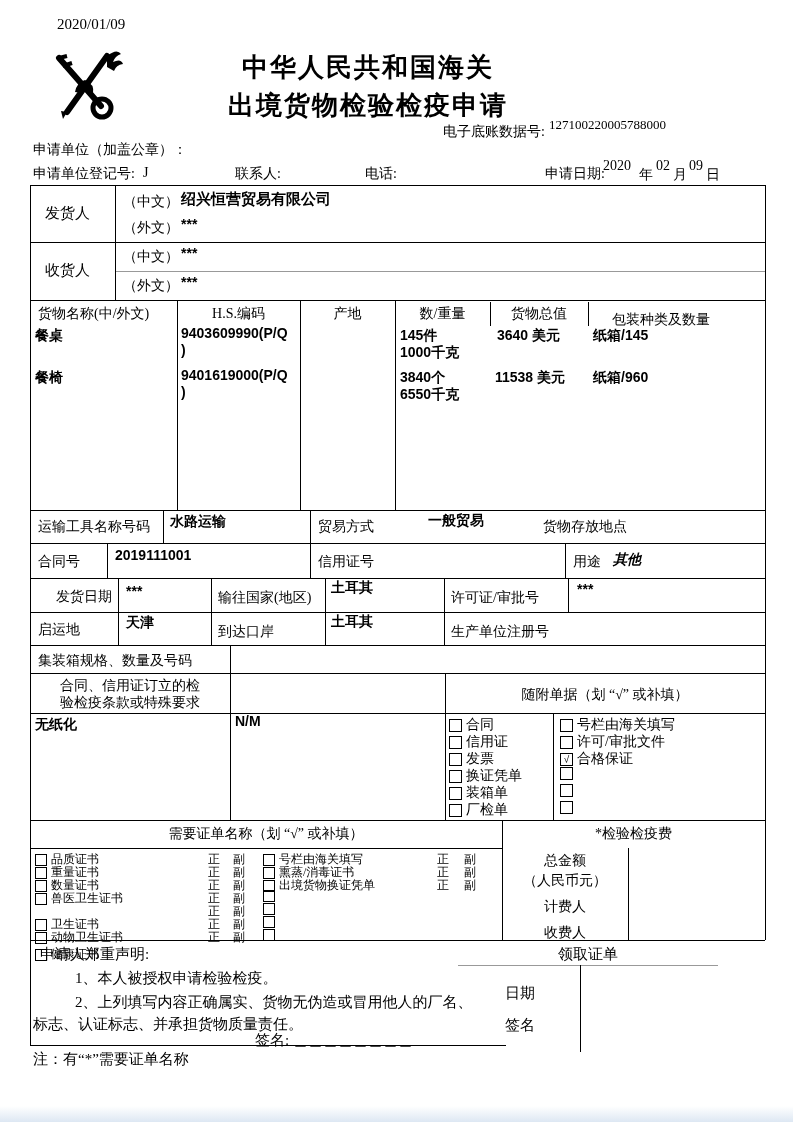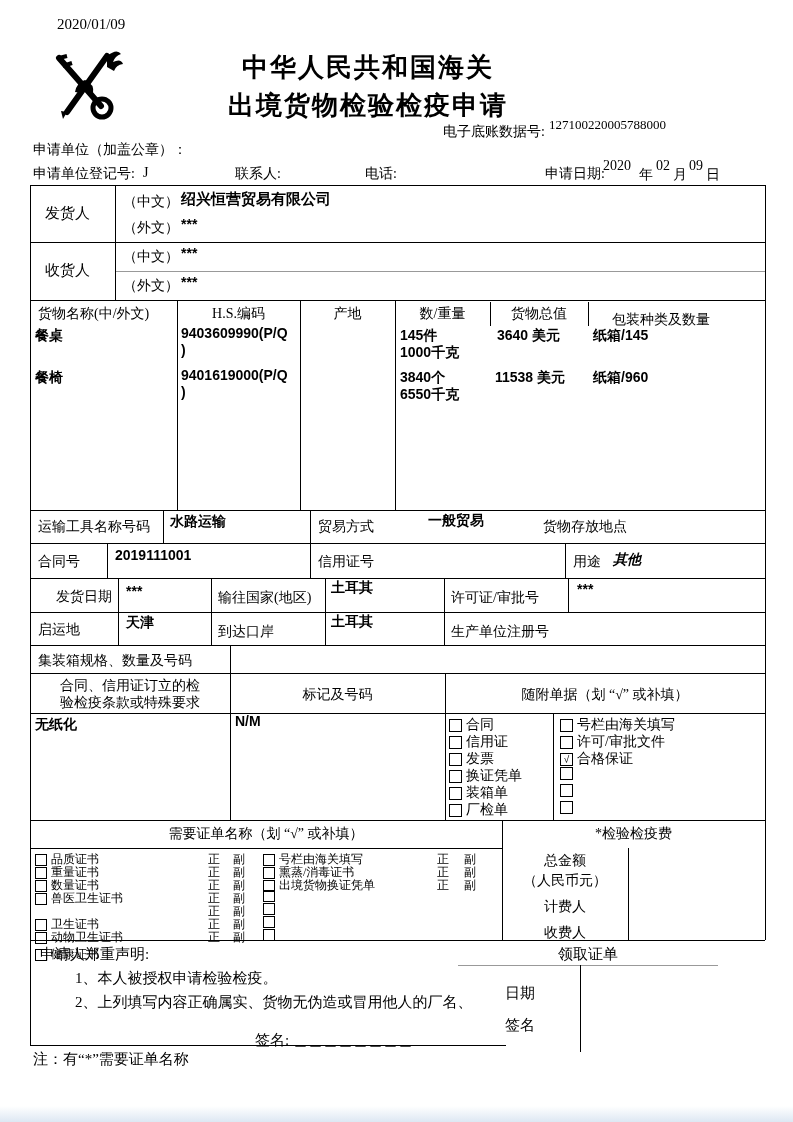--- a/index.html
+++ b/index.html
@@ -160,21 +160,20 @@
   <span class="lbl" style="left:451px;top:623px;">生产单位注册号</span>
   <div class="hline" style="left:30px;top:645px;width:735px;"></div>
 
   <span class="lbl" style="left:38px;top:652px;">集装箱规格、数量及号码</span>
   <div class="vline" style="left:230px;top:645px;height:28px;"></div>
   <div class="hline" style="left:30px;top:673px;width:735px;"></div>
 
   <span class="lbl ctr" style="left:30px;top:677px;width:200px;">合同、信用证订立的检
 验检疫条款或特殊要求</span>
   <div class="vline" style="left:230px;top:673px;height:147px;"></div>
-  <span class="lbl ctr" style="left:230px;top:686px;width:215px;">标记及号码</span>
   <div class="vline" style="left:445px;top:673px;height:147px;"></div>
   <span class="lbl ctr" style="left:445px;top:686px;width:320px;">随附单据（划 “√” 或补填）</span>
   <div class="hline" style="left:30px;top:713px;width:735px;"></div>
 
   <span class="val" style="left:35px;top:716px;">无纸化</span>
   <span class="val" style="left:235px;top:713px;">N/M</span>
   <div class="vline" style="left:553px;top:713px;height:107px;"></div>
 
   <div class="docitem" style="left:449px;top:716px;">
       <span class="box"></span>
@@ -309,20 +308,21 @@
   <div class="vline" style="left:628px;top:848px;height:92px;"></div>
   <span class="lbl ctr" style="left:502px;top:852px;width:126px;">总金额</span>
   <span class="lbl ctr" style="left:502px;top:872px;width:126px;">（人民币元）</span>
   <span class="lbl ctr" style="left:502px;top:898px;width:126px;">计费人</span>
   <span class="lbl ctr" style="left:502px;top:924px;width:126px;">收费人</span>
   <div class="hline" style="left:30px;top:940px;width:735px;"></div>
 
   <span class="lbl" style="left:40px;top:946px;font-size:15px;">申请人郑重声明:</span>
   <span class="lbl" style="left:75px;top:970px;font-size:15px;">1、本人被授权申请检验检疫。</span>
   <span class="lbl" style="left:75px;top:994px;font-size:15px;">2、上列填写内容正确属实、货物无伪造或冒用他人的厂名、</span>
+  <span class="lbl" style="left:33px;top:1016px;font-size:15px;">标志、认证标志、并承担货物质量责任。</span>
   <span class="lbl" style="left:255px;top:1032px;font-size:15px;">签名: ＿＿＿＿＿＿＿＿</span>
 
   <span class="lbl ctr" style="left:458px;top:946px;width:260px;font-size:15px;">领取证单</span>
   <div class="hline gline" style="left:458px;top:965px;width:260px;"></div>
   <div class="vline" style="left:580px;top:965px;height:87px;"></div>
   <span class="lbl" style="left:505px;top:985px;font-size:15px;">日期</span>
   <span class="lbl" style="left:505px;top:1017px;font-size:15px;">签名</span>
 
   <div class="hline" style="left:30px;top:1045px;width:476px;"></div>
 

